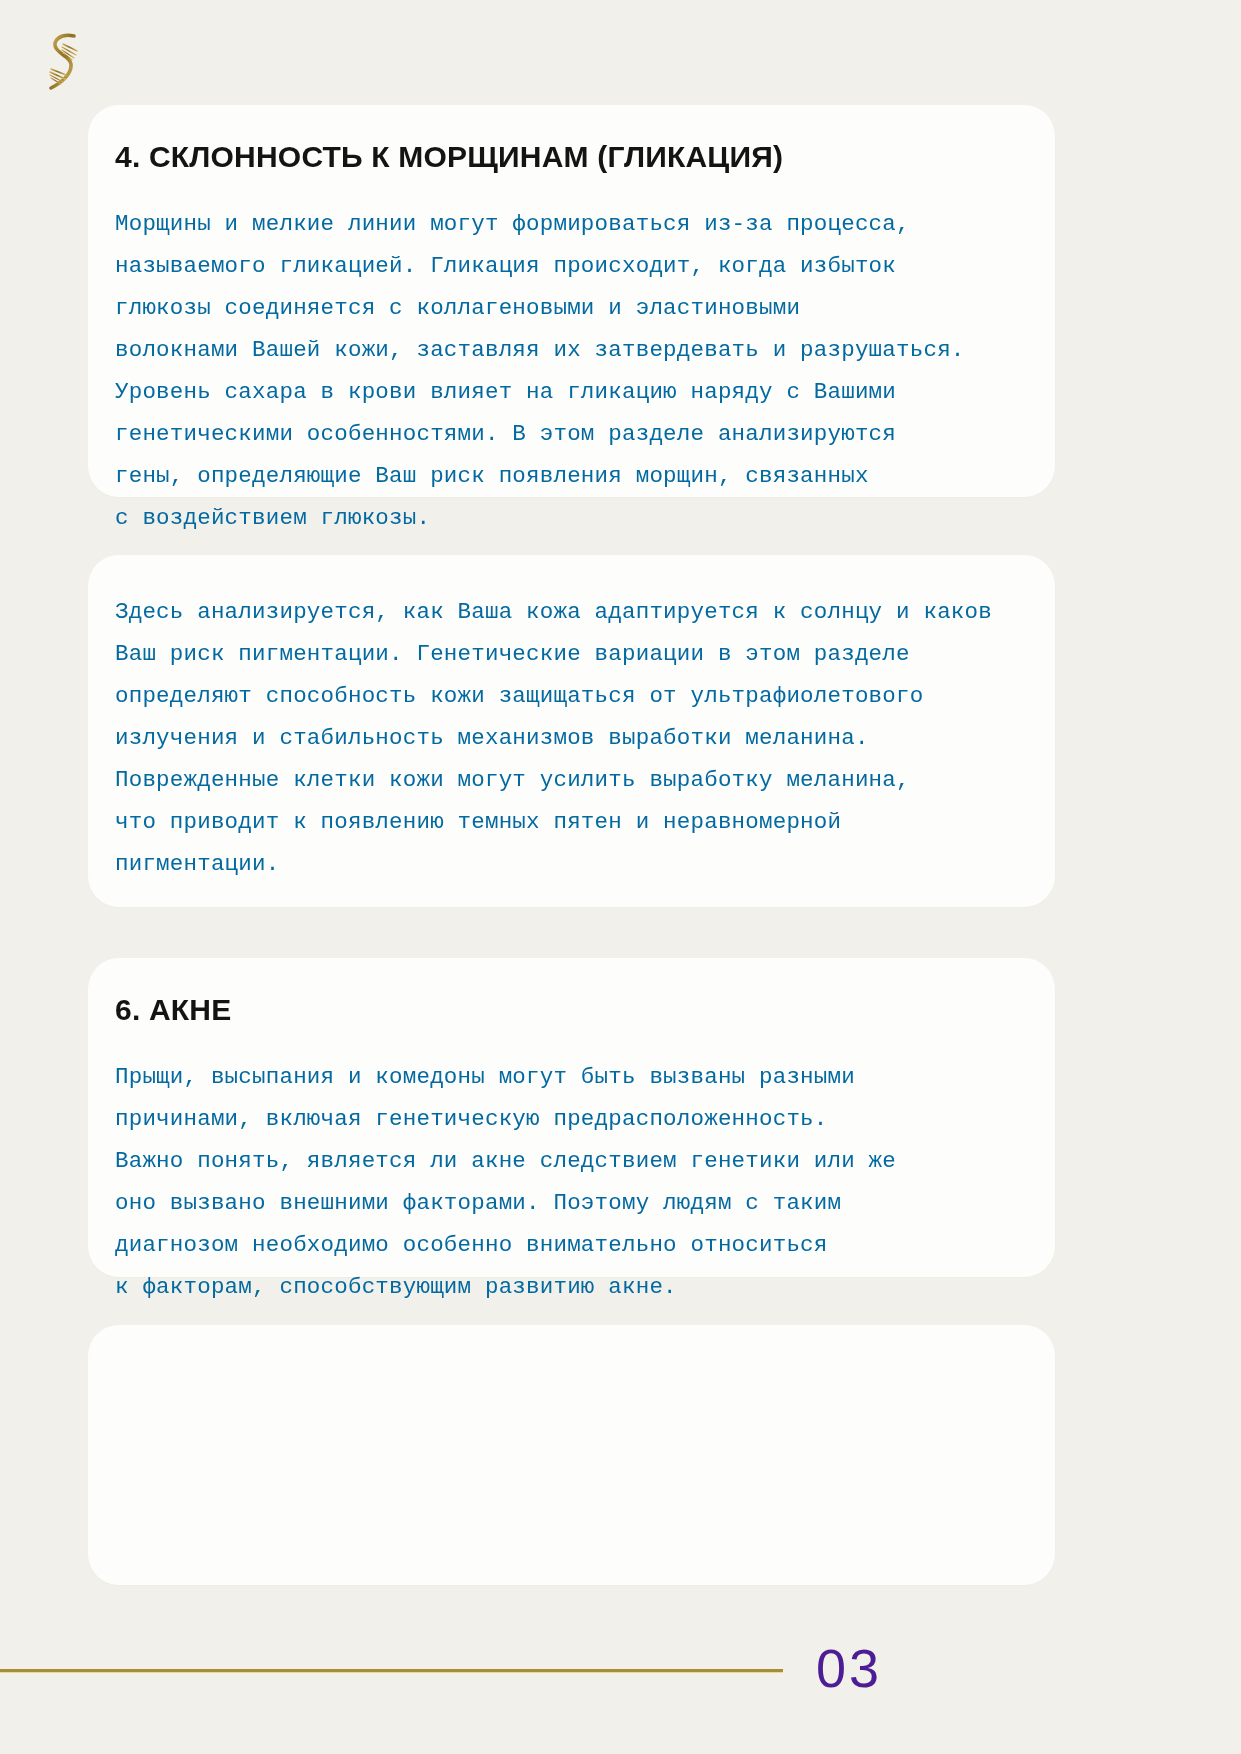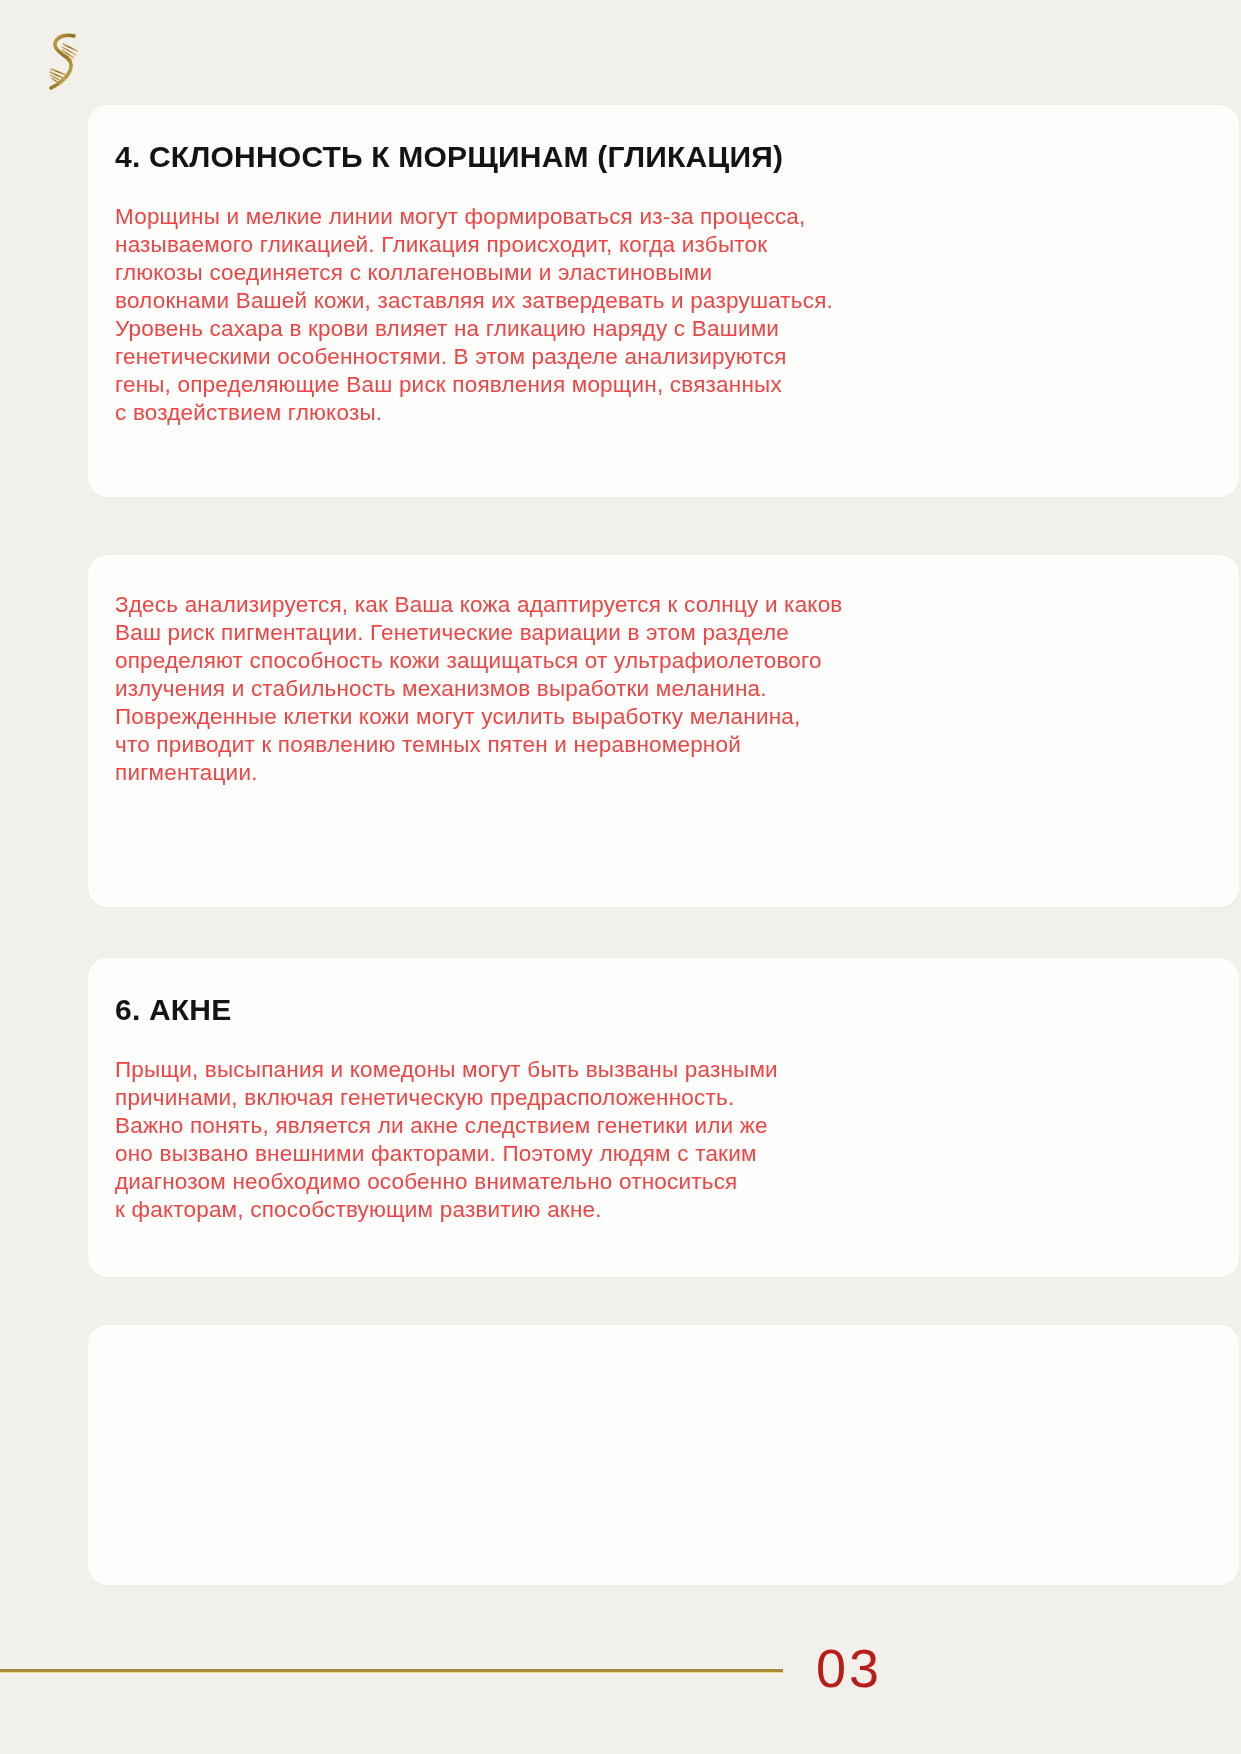--- a/index.html
+++ b/index.html
@@ -16,48 +16,48 @@
     position: absolute;
     left: 42px;
     top: 32px;
     width: 46px;
     height: 62px;
   }
 
   .card {
     position: absolute;
     left: 88px;
-    width: 1151px;
+    width: 967px;
     background: #fdfdfc;
-    border-radius: 20px;
+    border-radius: 31px;
     box-sizing: border-box;
     padding: 36px 30px 0 27px;
     box-shadow: 0 1px 2px rgba(0,0,0,0.02);
   }
   .card-1 { top: 105px;  height: 392px; }
   .card-2 { top: 555px;  height: 352px; }
   .card-3 { top: 958px;  height: 319px; }
   .card-4 { top: 1325px; height: 260px; }
 
   .card-title {
     margin: 0 0 30px 0;
     font-family: "Liberation Sans", sans-serif;
     font-weight: 700;
     font-size: 30px;
     line-height: 32px;
     letter-spacing: 0.2px;
     color: #141414;
   }
 
   .card-body {
-    font-family: Liberation Sans, sans-serif;
+    font-family: Liberation Mono, monospace;
     font-size: 22.5px;
-    line-height: 28px;
+    line-height: 42px;
     letter-spacing: 0.2px;
-    color: #ef4444;
+    color: #0369a1;
     white-space: pre-line;
   }
 
   .footer-line {
     position: absolute;
     left: 0;
     top: 1669px;
     width: 783px;
     height: 3px;
     background: #a78c39;
@@ -66,21 +66,21 @@
 
   .page-number {
     position: absolute;
     left: 816px;
     top: 1641px;
     font-family: "Liberation Sans", sans-serif;
     font-weight: 200;
     font-size: 54px;
     line-height: 54px;
     letter-spacing: 3px;
-    color: #b91c1c;
+    color: #4c1d95;
   }
 </style>
 </head>
 <body>
 
 <svg class="logo" viewBox="0 0 46 62" aria-hidden="true">
   <defs>
     <linearGradient id="gold" x1="0" y1="0" x2="1" y2="1">
       <stop offset="0" stop-color="#cfae55"></stop>
       <stop offset="0.45" stop-color="#8f6f23"></stop>

